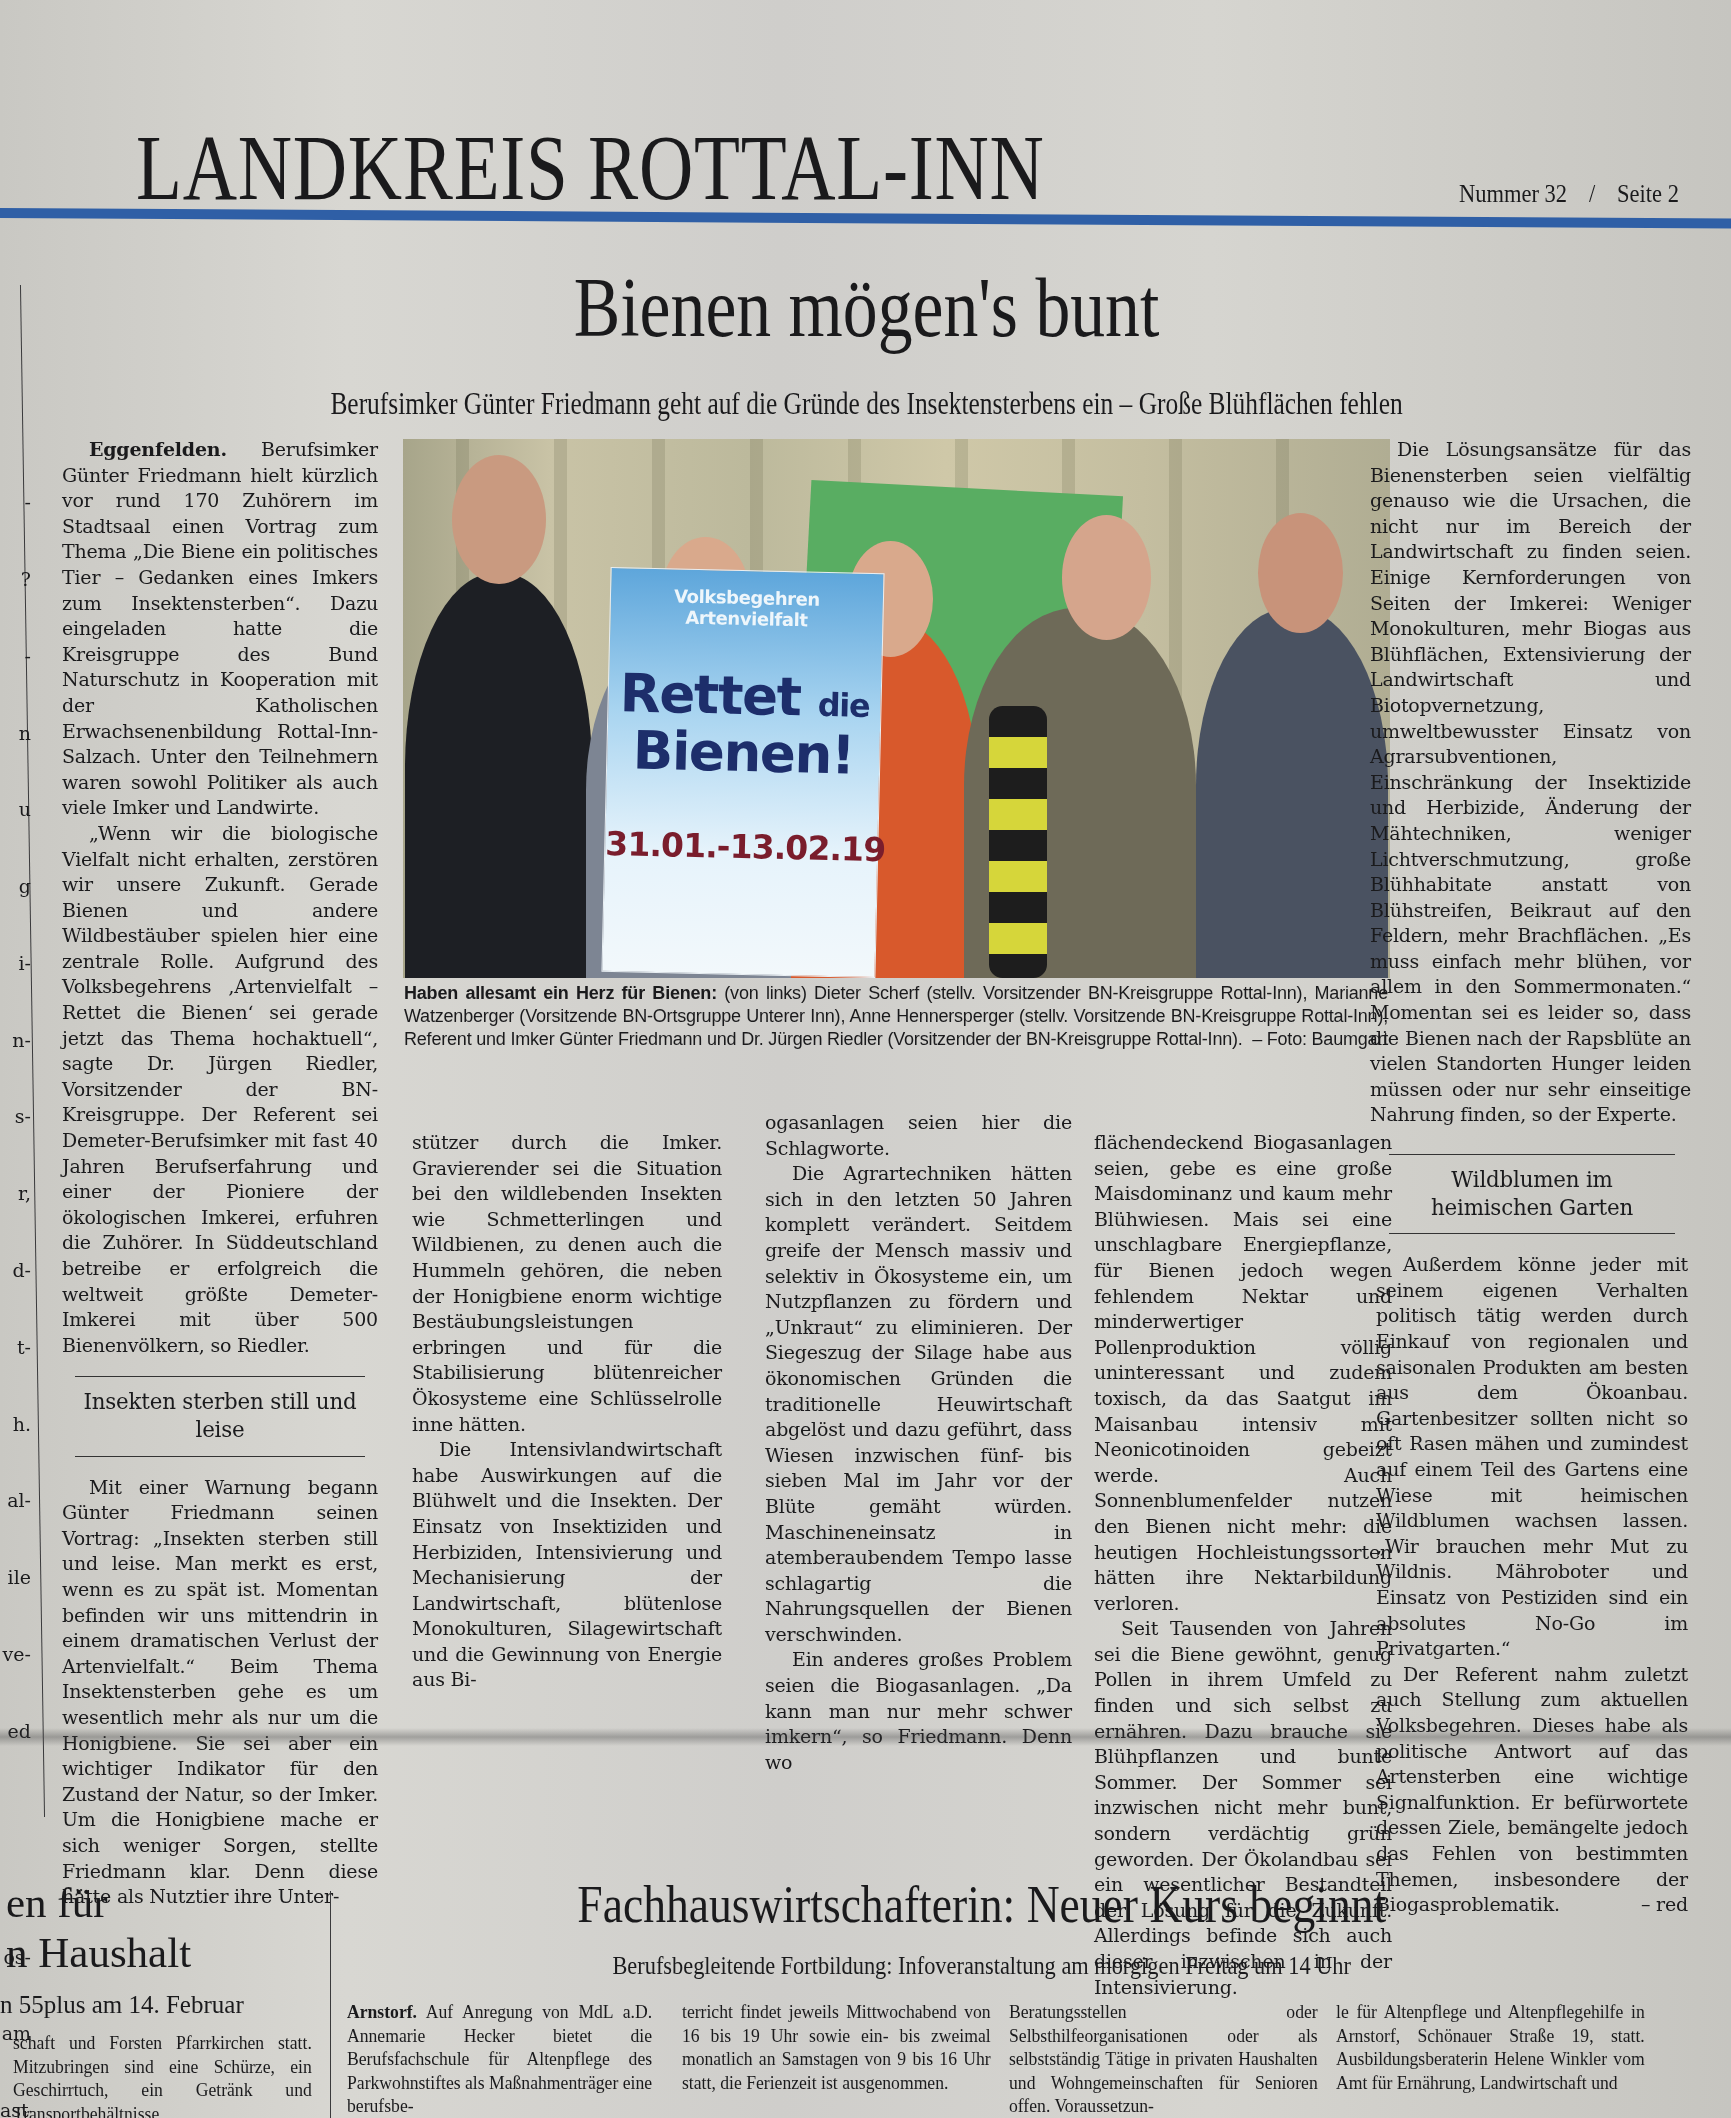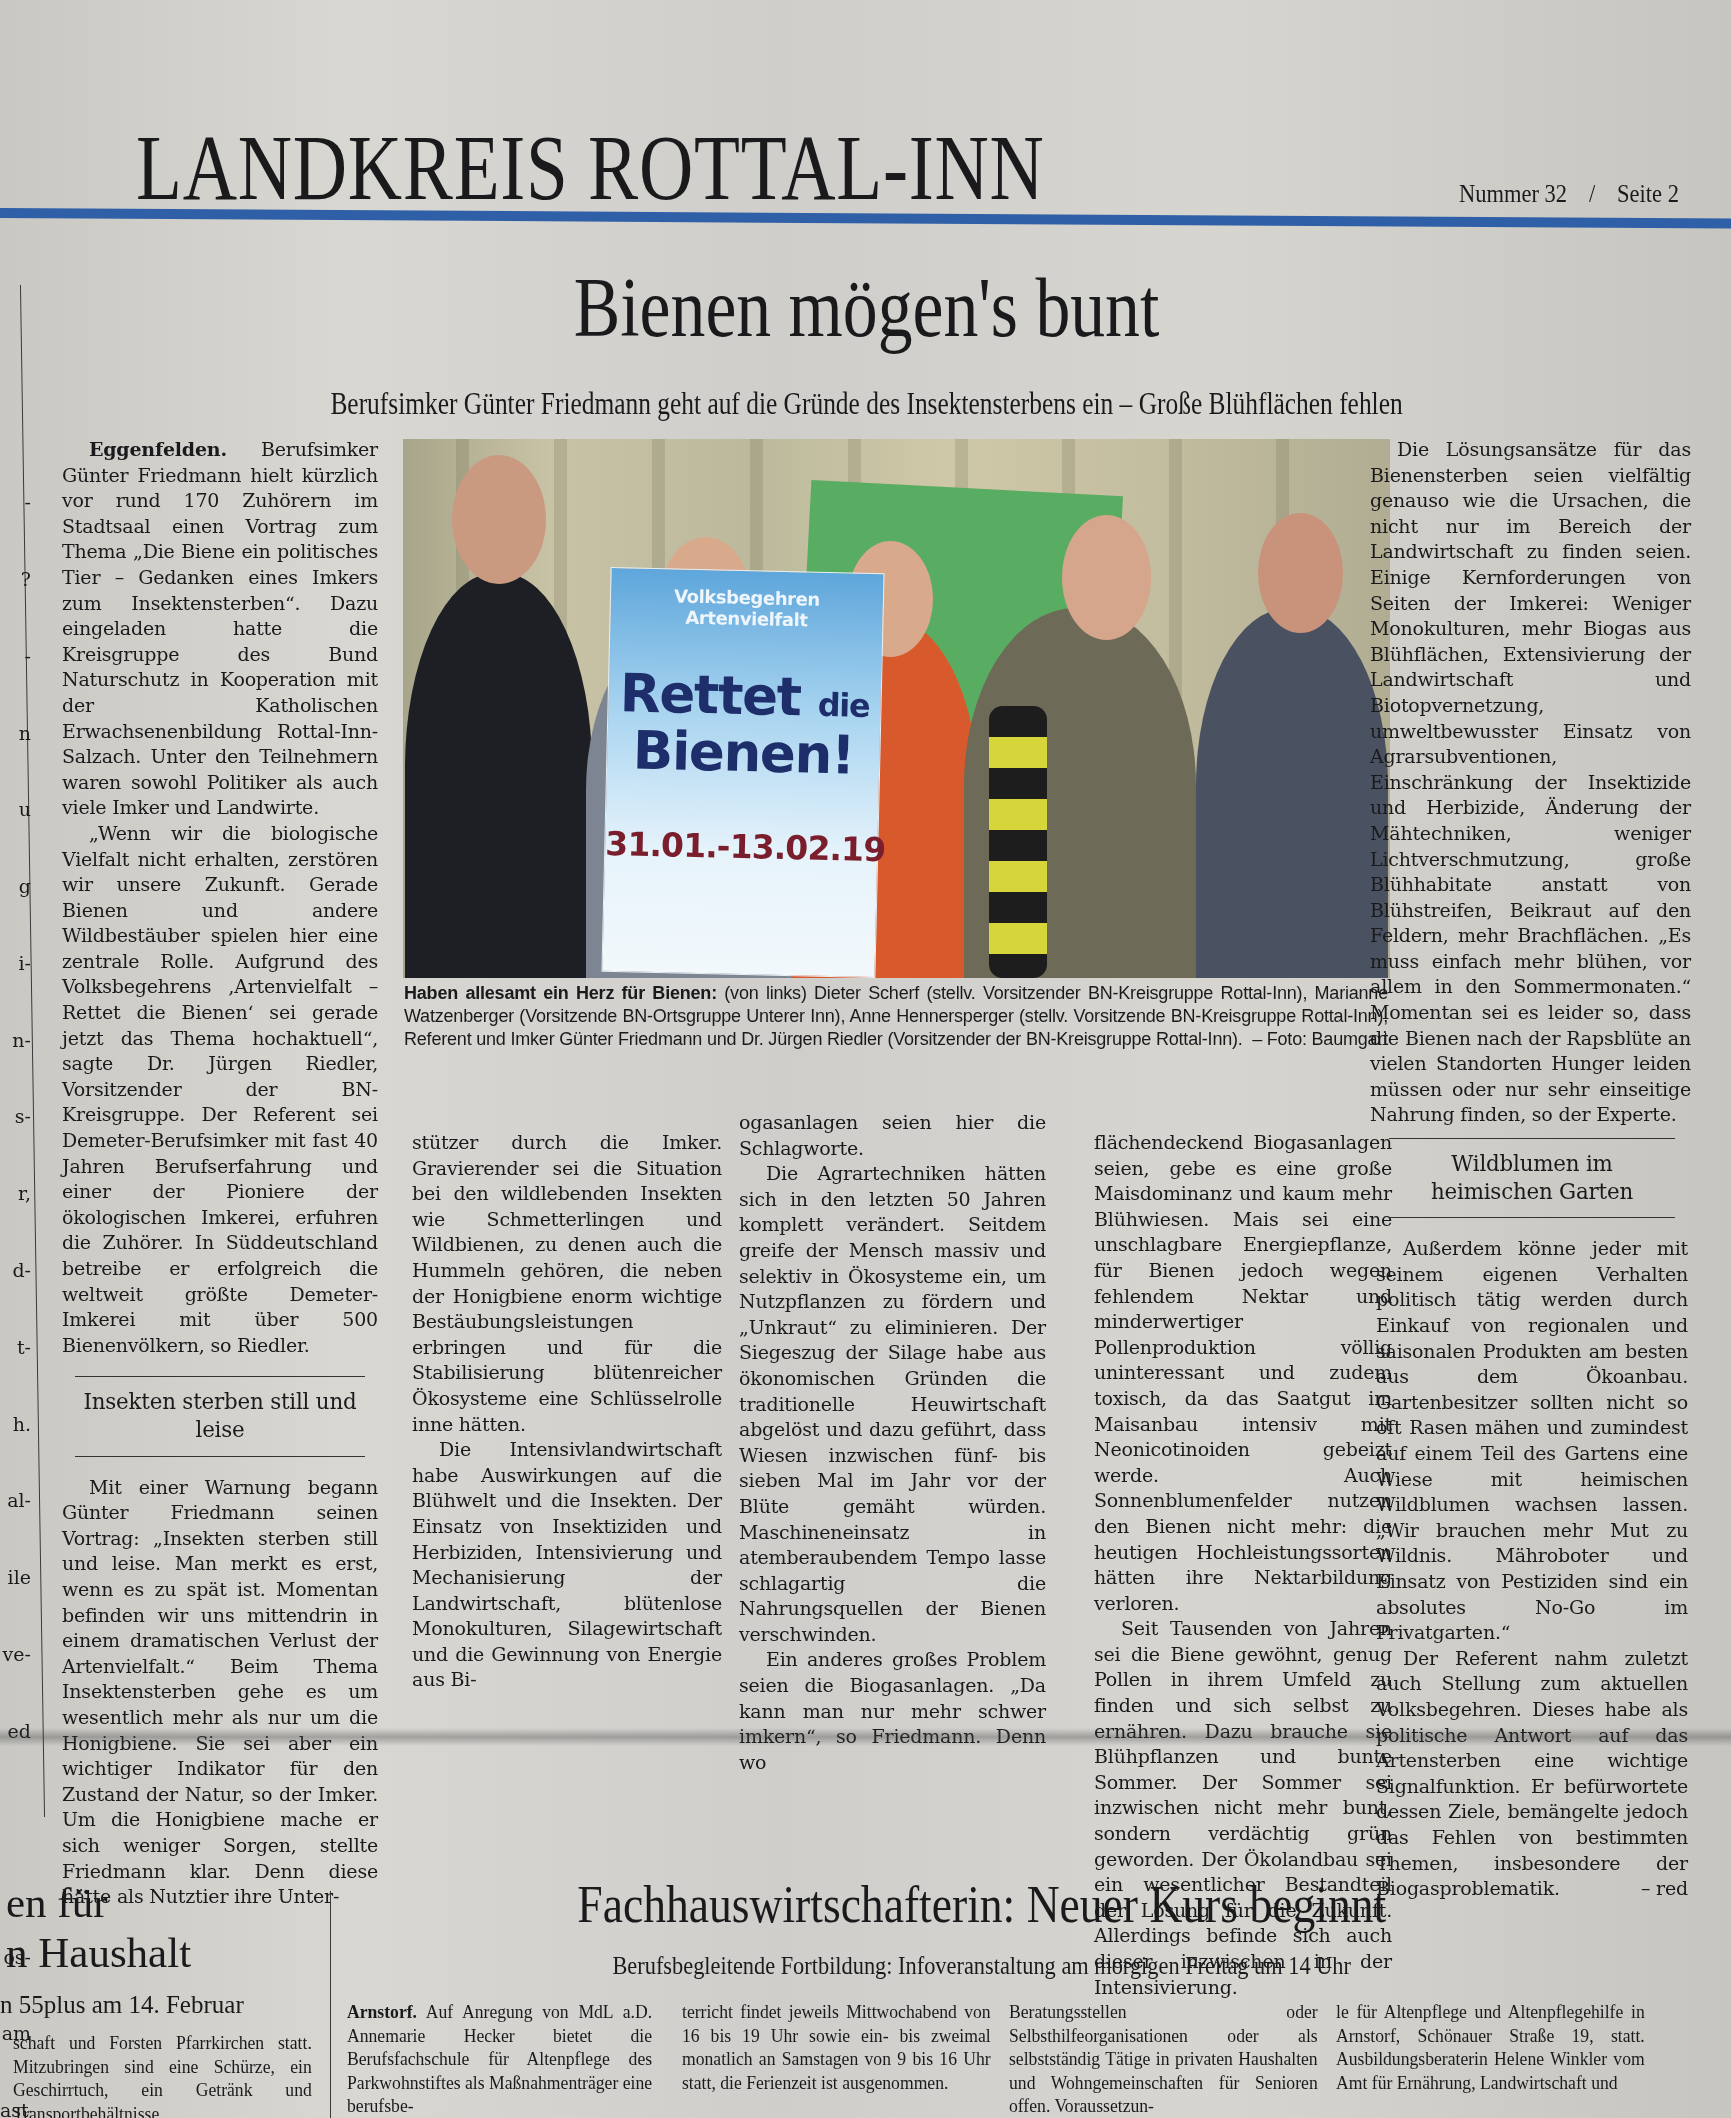--- a/index.html
+++ b/index.html
@@ -193,36 +193,36 @@
 <div class="abs caption">
   <b>Haben allesamt ein Herz für Bienen:</b><span> (von links) Dieter Scherf (stellv. Vorsitzender BN-Kreisgruppe Rottal-Inn), Marianne Watzenberger (Vorsitzende BN-Ortsgruppe Unterer Inn), Anne Hennersperger (stellv. Vorsitzende BN-Kreisgruppe Rottal-Inn), Referent und Imker Günter Friedmann und Dr. Jürgen Riedler (Vorsitzender der BN-Kreisgruppe Rottal-Inn).</span>
   <span class="credit">– Foto: Baumgart</span>
 </div>
 
 <div class="abs col" style="left:412px; top:1110px; width:310px;margin-top:20px;">
   <p class="noindent">stützer durch die Imker. Gravierender sei die Situation bei den wildlebenden Insekten wie Schmetterlingen und Wildbienen, zu denen auch die Hummeln gehören, die neben der Honigbiene enorm wichtige Bestäubungsleistungen erbringen und für die Stabilisierung blütenreicher Ökosysteme eine Schlüsselrolle inne hätten.</p>
   <p>Die Intensivlandwirtschaft habe Auswirkungen auf die Blühwelt und die Insekten. Der Einsatz von Insektiziden und Herbiziden, Intensivierung und Mechanisierung der Landwirtschaft, blütenlose Monokulturen, Silagewirtschaft und die Gewinnung von Energie aus Bi-</p>
 </div>
 
-<div class="abs col" style="left:739px; top:1110px; width:307px;">
+<div class="abs col" style="left:765px; top:1110px; width:307px;">
   <p class="noindent">ogasanlagen seien hier die Schlagworte.</p>
   <p>Die Agrartechniken hätten sich in den letzten 50 Jahren komplett verändert. Seitdem greife der Mensch massiv und selektiv in Ökosysteme ein, um Nutzpflanzen zu fördern und „Unkraut“ zu eliminieren. Der Siegeszug der Silage habe aus ökonomischen Gründen die traditionelle Heuwirtschaft abgelöst und dazu geführt, dass Wiesen inzwischen fünf- bis sieben Mal im Jahr vor der Blüte gemäht würden. Maschineneinsatz in atemberaubendem Tempo lasse schlagartig die Nahrungsquellen der Bienen verschwinden.</p>
   <p>Ein anderes großes Problem seien die Biogasanlagen. „Da kann man nur mehr schwer imkern“, so Friedmann. Denn wo</p>
 </div>
 
 <div class="abs col" style="left:1060px; top:1130px; width:298px;margin-left:34px;">
   <p class="noindent">flächendeckend Biogasanlagen seien, gebe es eine große Maisdominanz und kaum mehr Blühwiesen. Mais sei eine unschlagbare Energiepflanze, für Bienen jedoch wegen fehlendem Nektar und minderwertiger Pollenproduktion völlig uninteressant und zudem toxisch, da das Saatgut im Maisanbau intensiv mit Neonicotinoiden gebeizt werde. Auch Sonnenblumenfelder nutzen den Bienen nicht mehr: die heutigen Hochleistungssorten hätten ihre Nektarbildung verloren.</p>
   <p>Seit Tausenden von Jahren sei die Biene gewöhnt, genug Pollen in ihrem Umfeld zu finden und sich selbst zu ernähren. Dazu brauche sie Blühpflanzen und bunte Sommer. Der Sommer sei inzwischen nicht mehr bunt, sondern verdächtig grün geworden. Der Ökolandbau sei ein wesentlicher Bestandteil der Lösung für die Zukunft. Allerdings befinde sich auch dieser inzwischen in der Intensivierung.</p>
 </div>
 
 <div class="abs col" style="left:1370px; top:437px; width:321px;">
   <p>Die Lösungsansätze für das Bienensterben seien vielfältig genauso wie die Ursachen, die nicht nur im Bereich der Landwirtschaft zu finden seien. Einige Kernforderungen von Seiten der Imkerei: Weniger Monokulturen, mehr Biogas aus Blühflächen, Extensivierung der Landwirtschaft und Biotopvernetzung, umweltbewusster Einsatz von Agrarsubventionen, Einschränkung der Insektizide und Herbizide, Änderung der Mähtechniken, weniger Lichtverschmutzung, große Blühhabitate anstatt von Blühstreifen, Beikraut auf den Feldern, mehr Brachflächen. „Es muss einfach mehr blühen, vor allem in den Sommermonaten.“ Momentan sei es leider so, dass die Bienen nach der Rapsblüte an vielen Standorten Hunger leiden müssen oder nur sehr einseitige Nahrung finden, so der Experte.</p>
 </div>
 <div class="abs col" style="left:1376px; top:1138px; width:312px;">
-  <div class="subhead-box" style="margin-top:0">Wildblumen im heimischen Garten</div>
+  <div class="subhead-box" style="margin-top:16px">Wildblumen im heimischen Garten</div>
   <p>Außerdem könne jeder mit seinem eigenen Verhalten politisch tätig werden durch Einkauf von regionalen und saisonalen Produkten am besten aus dem Ökoanbau. Gartenbesitzer sollten nicht so oft Rasen mähen und zumindest auf einem Teil des Gartens eine Wiese mit heimischen Wildblumen wachsen lassen. „Wir brauchen mehr Mut zu Wildnis. Mähroboter und Einsatz von Pestiziden sind ein absolutes No-Go im Privatgarten.“</p>
   <p><span>Der Referent nahm zuletzt auch Stellung zum aktuellen Volksbegehren. Dieses habe als politische Antwort auf das Artensterben eine wichtige Signalfunktion. Er befürwortete dessen Ziele, bemängelte jedoch das Fehlen von bestimmten Themen, insbesondere der Biogasproblematik.</span> <span style="float:right">– red</span></p>
 </div>
 
 <div class="abs fold" style="top:1728px;"></div>
 
 <div class="abs col-rule" style="left:330px; top:1891px; height:232px;"></div>
 
 <div class="abs left-head" style="left:6px; top:1878px;">
   <div>en für</div>

